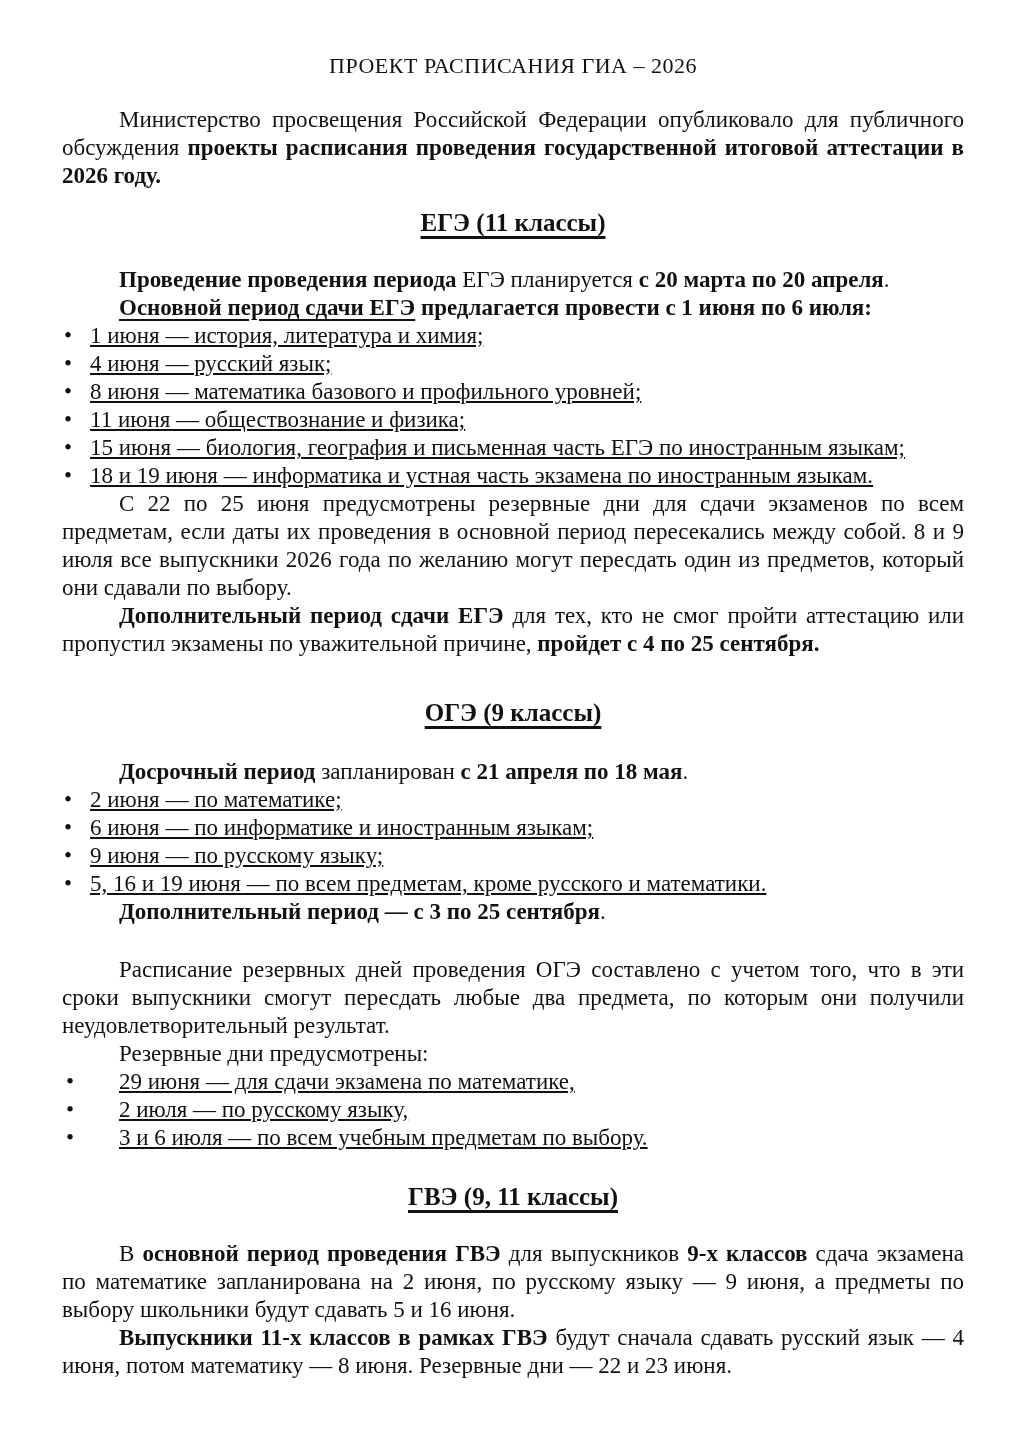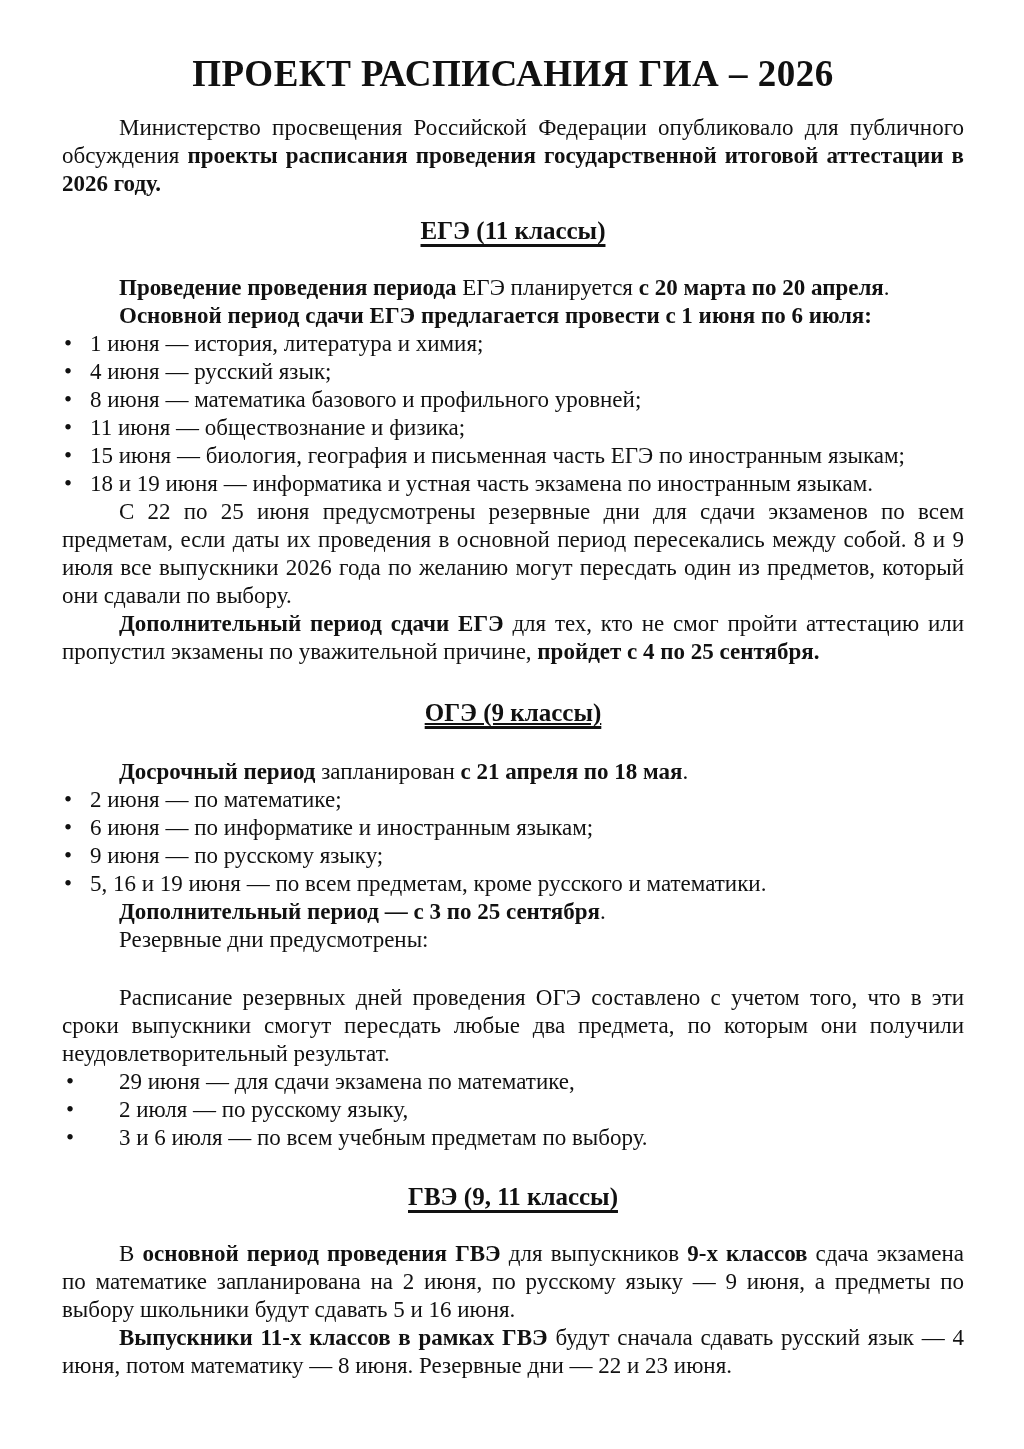--- a/index.html
+++ b/index.html
@@ -10,66 +10,67 @@
     box-sizing: border-box;
     background: #ffffff;
     color: #111111;
     font-family: "Liberation Serif", "DejaVu Serif", serif;
     font-size: 23px;
     line-height: 28px;
     padding: 42px 60px 10px 62px;
     overflow: hidden;
   }
   .doc-title {
-    font-size: 37px;
+    font-size: 22px;
     line-height: 40px;
-    font-weight: bold;
+    font-weight: normal;
     text-align: center;
     letter-spacing: 0.5px;
-    margin: 12px;
+    margin: 4px;
   }
   h2.section-heading {
     font-size: 25px;
     line-height: 38px;
     font-weight: bold;
     text-align: center;
     margin: 14px 0 24px 0;
   }
   h2.section-heading > span {
     text-decoration: underline;
     text-decoration-thickness: 2.5px;
     text-underline-offset: 5px;
   }
   p { margin: 0; }
   .para { text-align: justify; }
   .indent { text-indent: 57px; }
   .b { font-weight: bold; }
-  .u { text-decoration-thickness: 2px; text-underline-offset: 4px; }
+  .u { text-decoration: underline; text-decoration-thickness: 2px; text-underline-offset: 4px; }
   .mt-blank { margin-top: 30px; }
   .mt-small { margin-top: 20px; }
   ul.bullet-list {
     list-style: none;
     margin: 0;
     padding: 0;
   }
   ul.bullet-list li {
     position: relative;
     padding-left: 28px;
     text-align: left;
+    text-decoration: underline;
   }
   ul.bullet-list li::before {
     content: "\2022";
     position: absolute;
     left: 2px;
     top: 0;
   }
   ul.bullet-list.wide-gap li { padding-left: 57px; }
   ul.bullet-list.wide-gap li::before { left: 4px; }
   h2.gve-heading { margin-top: 26px; }
-  h2.oge-heading { margin-top: 28px; margin-bottom: 26px; text-decoration: underline; }
+  h2.oge-heading { margin-top: 36px; margin-bottom: 26px; }
 </style>
 </head>
 <body>
 
 <div class="page">
 
   <h1 class="doc-title">ПРОЕКТ РАСПИСАНИЯ ГИА – 2026</h1>
 
   <p class="para indent mt-small"><span>Министерство просвещения Российской Федерации опубликовало для публичного обсуждения </span><span class="b">проекты расписания проведения государственной итоговой аттестации в 2026 году.</span></p>
 
@@ -92,22 +93,22 @@
   <section>
     <h2 class="section-heading oge-heading"><span>ОГЭ (9 классы)</span></h2>
     <p class="para indent"><span class="b">Досрочный период </span><span>запланирован </span><span class="b">с 21 апреля по 18 мая</span><span>.</span></p>
     <ul class="bullet-list mt-blank">
       <li>2 июня — по математике;</li>
       <li>6 июня — по информатике и иностранным языкам;</li>
       <li>9 июня — по русскому языку;</li>
       <li>5, 16 и 19 июня — по всем предметам, кроме русского и математики.</li>
     </ul>
     <p class="para indent"><span class="b">Дополнительный период — с 3 по 25 сентября</span><span>.</span></p>
+    <p class="para indent mt-blank">Расписание резервных дней проведения ОГЭ составлено с учетом того, что в эти сроки выпускники смогут пересдать любые два предмета, по которым они получили неудовлетворительный результат.</p>
     <p class="para indent">Резервные дни предусмотрены:</p>
-    <p class="para indent mt-blank">Расписание резервных дней проведения ОГЭ составлено с учетом того, что в эти сроки выпускники смогут пересдать любые два предмета, по которым они получили неудовлетворительный результат.</p>
     <ul class="bullet-list wide-gap">
       <li>29 июня — для сдачи экзамена по математике,</li>
       <li>2 июля — по русскому языку,</li>
       <li>3 и 6 июля — по всем учебным предметам по выбору.</li>
     </ul>
   </section>
 
   <section>
     <h2 class="section-heading gve-heading"><span>ГВЭ (9, 11 классы)</span></h2>
     <p class="para indent"><span>В </span><span class="b">основной период проведения ГВЭ</span><span> для выпускников </span><span class="b">9-х классов</span><span> сдача экзамена по математике запланирована на 2 июня, по русскому языку — 9 июня, а предметы по выбору школьники будут сдавать 5 и 16 июня.</span></p>

